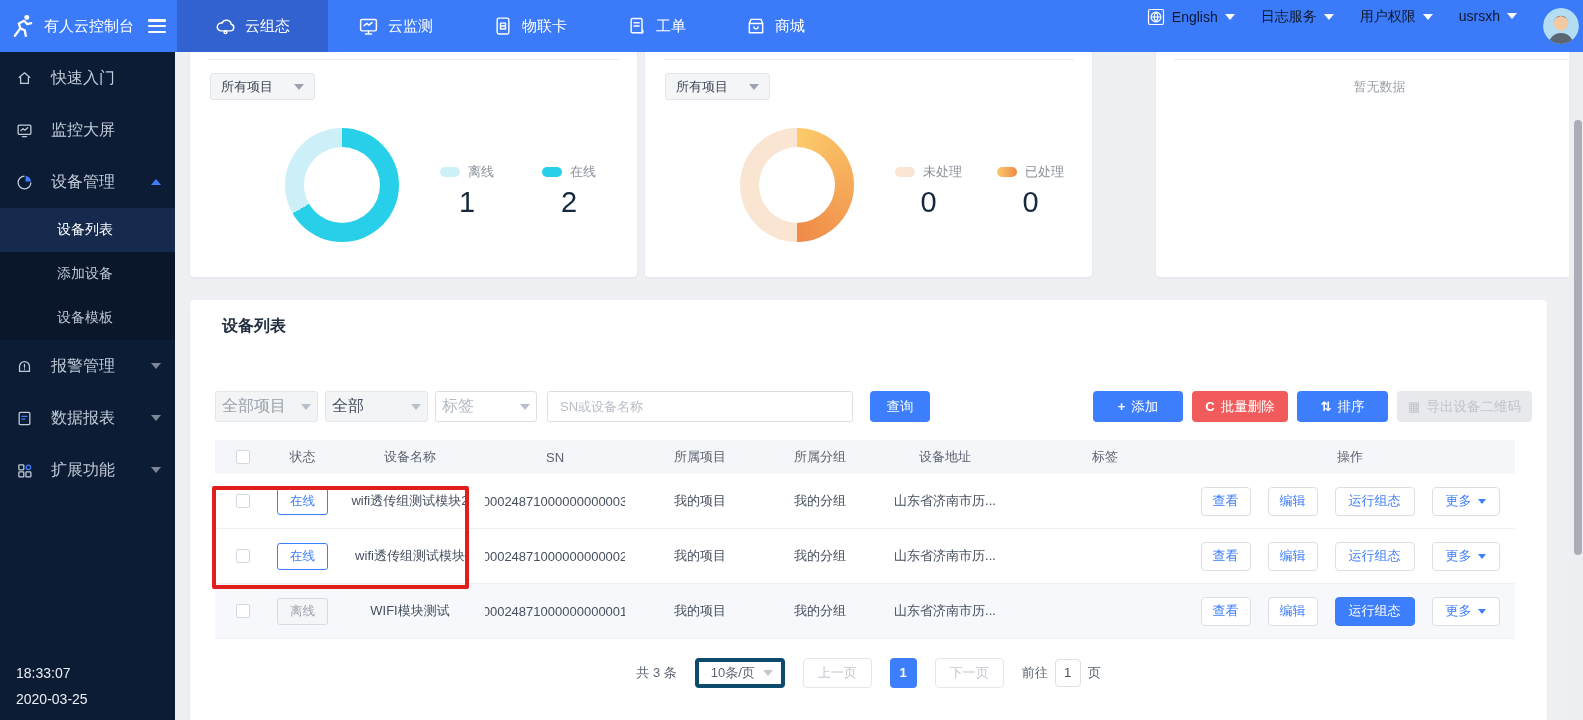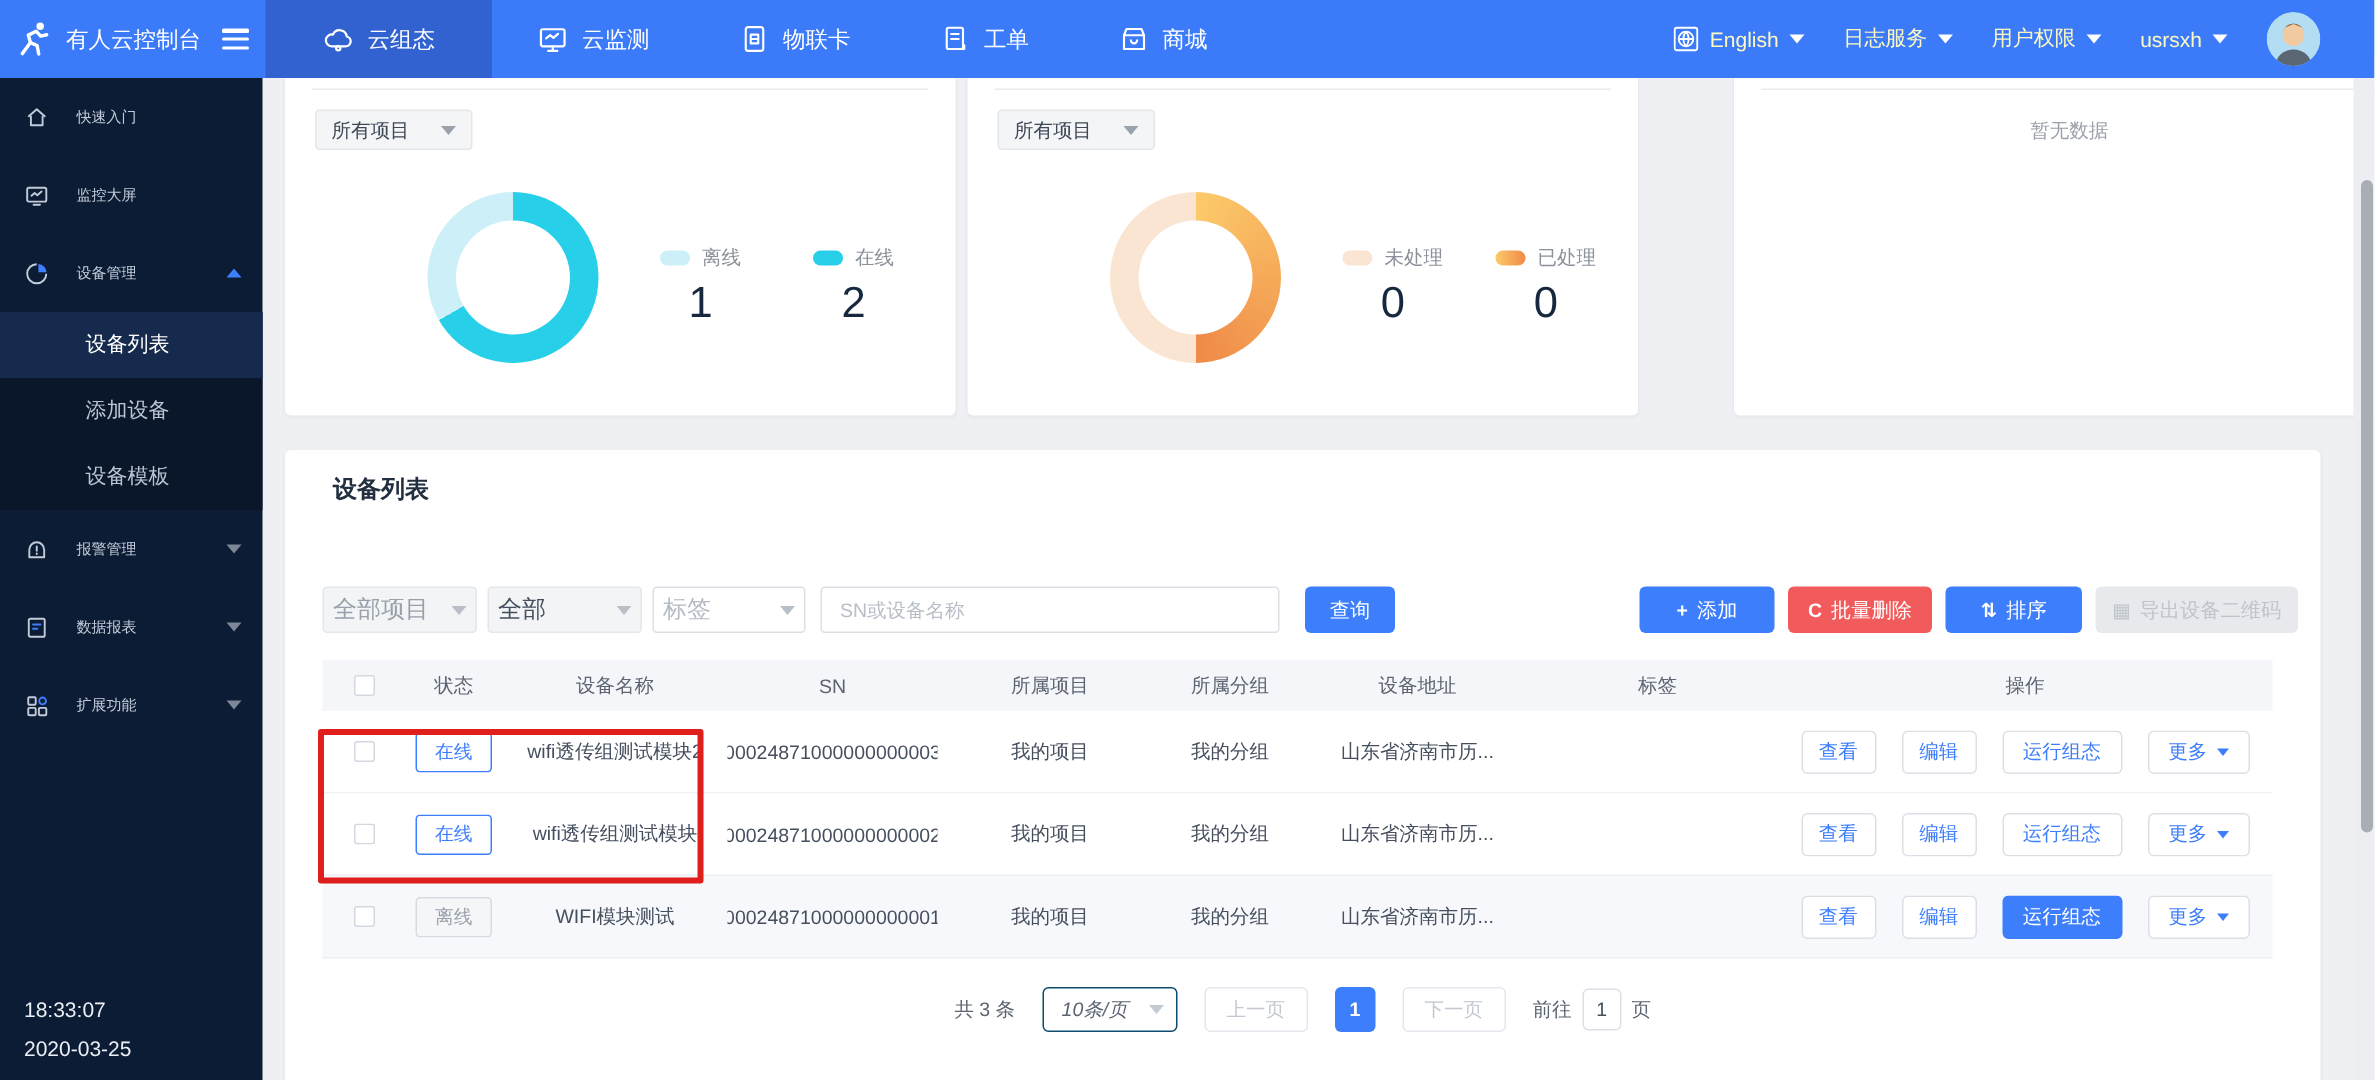--- a/index.html
+++ b/index.html
@@ -10,28 +10,28 @@
   
   .topbar { position:absolute; top:0; left:0; width:1583px; height:52px; background:#3b7bfa; z-index:30; display:flex; align-items:center; }
   .brand { width:175px; height:52px; display:flex; align-items:center; padding-left:10px; gap:8px; flex:0 0 auto; }
   .brand-title { color:#fff; font-size:15px; font-weight:normal; white-space:nowrap; }
   .hamburger { width:18px; height:14px; display:flex; flex-direction:column; justify-content:space-between; margin-left:6px; cursor:pointer; }
   .hamburger span { display:block; height:2.5px; background:#fff; border-radius:1px; }
   .tabs { display:flex; height:52px; margin-left:2px; }
   .tab { display:flex; align-items:center; gap:9px; padding:0 30px; color:#fff; font-size:15px; cursor:pointer; }
   .tab.active { background:#3162d0; padding:0 38px; }
   .tab svg { display:block; }
-  .topbar-right { margin-left:auto; display:flex; align-items:center; gap:26px; padding-right:36px; color:#fef9c3; font-size:14px; }
+  .topbar-right { margin-left:auto; display:flex; align-items:flex-start; gap:26px; padding-right:4px; color:#0f172a; font-size:14px; }
   .top-menu { display:flex; align-items:center; gap:7px; cursor:pointer; white-space:nowrap; }
   .caret-down { width:0; height:0; border-left:5px solid transparent; border-right:5px solid transparent; border-top:6px solid #fff; }
   .avatar { width:36px; height:36px; border-radius:50%; overflow:hidden; flex:0 0 auto; cursor:pointer; }
 
   
   .sidebar { position:absolute; top:52px; left:0; width:175px; height:668px; background:#0c1c34; z-index:20; }
-  .side-item { height:52px; display:flex; align-items:center; padding:0 14px 0 16px; color:#c2cbd9; font-size:10px; cursor:pointer; gap:18px; }
+  .side-item { height:52px; display:flex; align-items:center; padding:0 14px 0 16px; color:#c2cbd9; font-size:16px; cursor:pointer; gap:18px; }
   .side-item .label { flex:1; }
   .side-caret-up { width:0; height:0; border-left:5px solid transparent; border-right:5px solid transparent; border-bottom:6px solid #3d7ffd; }
   .side-caret-down { width:0; height:0; border-left:5px solid transparent; border-right:5px solid transparent; border-top:6px solid #7d8798; }
   .submenu { background:#0a172b; }
   .sub-item { height:44px; display:flex; align-items:center; padding-left:57px; color:#bac4d3; font-size:14px; cursor:pointer; }
   .sub-item.active { background:#152a4c; color:#ffffff; }
   .side-clock { position:absolute; left:16px; bottom:8px; color:#eaeef5; font-size:14px; line-height:26px; }
 
   
   .card { position:absolute; background:#fff; border-radius:4px; box-shadow:0 1px 3px rgba(30,40,60,0.06); }
@@ -92,21 +92,21 @@
   .badge-online  { color:#3d7efc; border-color:#3d7efc; background:#fff; }
   .badge-offline { color:#9aa1ac; border-color:#d6dae1; background:#f5f6f8; }
   .row-btn { height:29px; border:1px solid #dcdfe6; background:#fff; color:#3d7efc; border-radius:4px; font-size:13px; cursor:pointer; display:flex; align-items:center; justify-content:center; gap:6px; font-family:inherit; }
   .rb-view,.rb-edit{width:50px}.rb-run{width:80px}.rb-more{width:68px}
   .row-btn.primary { background:#3d7efc; border-color:#3d7efc; color:#fff; }
   .blue-caret { width:0; height:0; border-left:4px solid transparent; border-right:4px solid transparent; border-top:5px solid #3d7efc; }
   .cell-actions { gap:17px; }
 
   
   .pagination { position:absolute; top:357px; left:0; width:100%; height:31px; display:flex; align-items:center; justify-content:center; gap:18px; font-size:13px; color:#5c6472; }
-  .pg-select { width:90px; height:30px; border:1px solid #0c4a6e; border-radius:4px; display:flex; align-items:center; padding:0 8px 0 12px; cursor:pointer;font-style:italic; }
+  .pg-select { width:90px; height:30px; border:4px solid #0c4a6e; border-radius:4px; display:flex; align-items:center; padding:0 8px 0 12px; cursor:pointer; }
   .pg-select .sel-caret { margin-left:auto; width:0; height:0; border-left:5px solid transparent; border-right:5px solid transparent; border-top:6px solid #c4cad2; }
   .pg-btn { height:30px; border:1px solid #e3e7ed; background:#fff; border-radius:4px; color:#c3c8d0; font-size:13px; padding:0 14px; cursor:default; font-family:inherit; }
   .pg-num { width:27px; height:30px; background:#3d7efc; color:#fff; border-radius:4px; display:flex; align-items:center; justify-content:center; font-weight:bold; cursor:pointer; }
   .pg-goto { display:flex; align-items:center; gap:7px; }
   .pg-input { width:26px; height:28px; border:1px solid #dcdfe6; border-radius:4px; text-align:center; font-size:13px; color:#45505e; font-family:inherit; }
 
   
   .red-annotation { position:absolute; left:212px; top:486px; width:257px; height:103px; border:4px solid #e01f1c; border-radius:2px; z-index:40; pointer-events:none; }
   .scroll-track { position:absolute; right:0; top:52px; width:14px; height:668px; background:#eceef1; z-index:25; }
   .scroll-thumb { position:absolute; right:1px; top:68px; width:8px; height:435px; background:#a9aeb6; border-radius:4px; cursor:pointer; }

